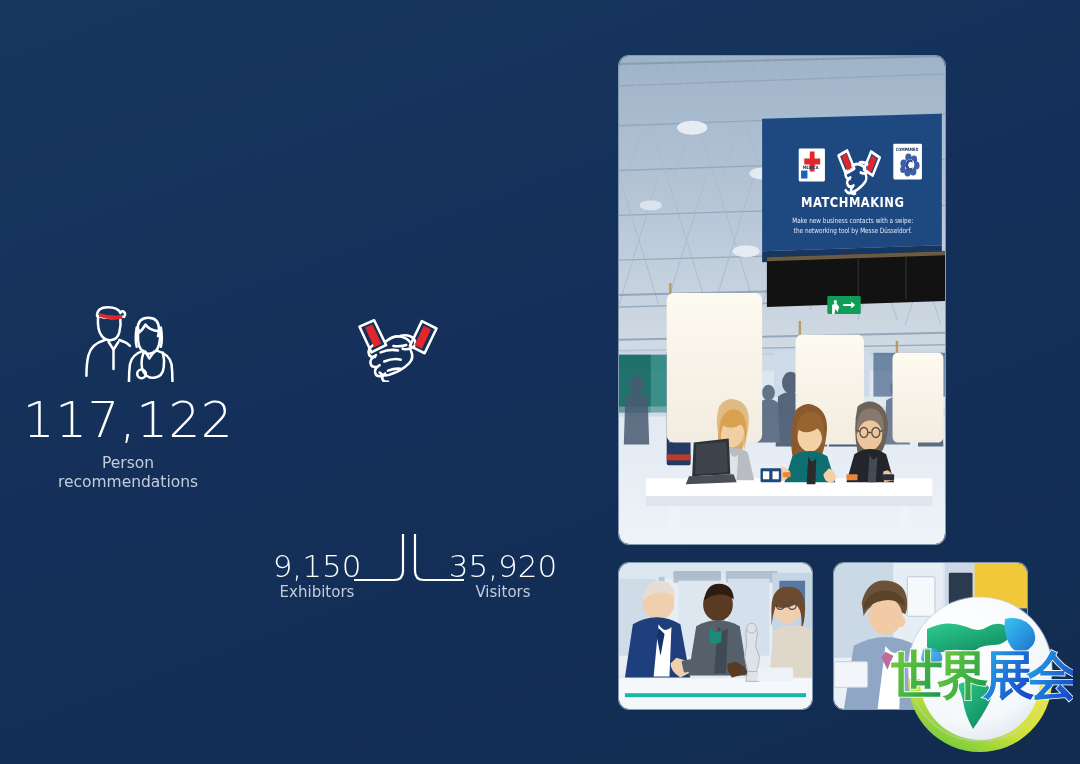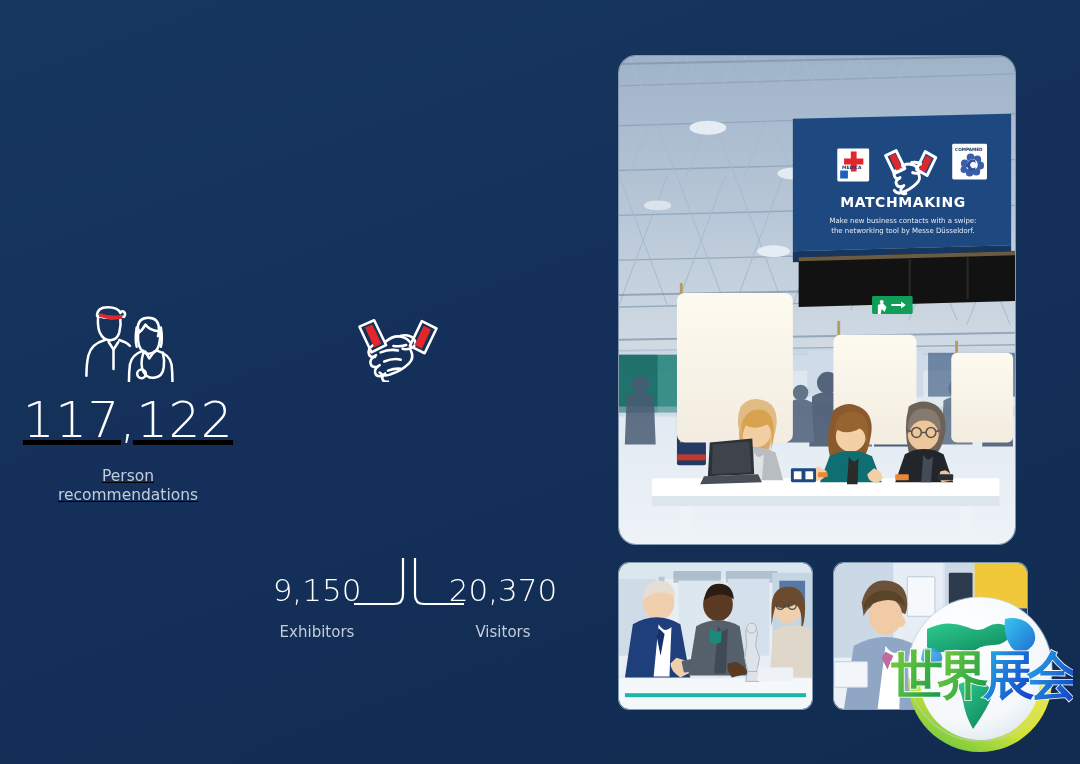--- a/index.html
+++ b/index.html
@@ -13,51 +13,51 @@
   .stage { position:relative; width:1080px; height:764px;
     background:linear-gradient(160deg,#17375e 0%,#14305a 45%,#122c50 100%); }
 
   
   .headline {
     position:absolute; left:52px; top:48px; width:520px;
     color:#ffffff; font-size:37px; line-height:1.25;
     font-weight:400; letter-spacing:-0.2px;
   }
 
-  .stat { position:absolute; text-align:center;text-decoration:underline; }
+  .stat { position:absolute; text-align:center; }
   .stat .icon { height:82px; display:flex; align-items:flex-end; justify-content:center; }
   .stat .num {
     color:#ffffff; font-size:50px; line-height:1.05;
     font-weight:300; letter-spacing:0.5px; margin-top:12px;
     white-space:nowrap;
   }
   .stat .lbl {
     color:#c3cdda; font-size:15.5px; line-height:1.25;
-    font-weight:400; margin-top:20px;
+    font-weight:400; margin-top:7px;
   }
 
   #stat-person { left:22px; top:300px; width:212px; }
   #stat-participants { left:292px; top:300px; width:212px; }
 
   
-  .pair { position:absolute; left:258px; top:568px; width:300px; height:80px; }
+  .pair { position:absolute; left:258px; top:544px; width:300px; height:80px; }
   .pair .side { position:absolute; text-align:center; }
   .pair .side.left { left:0; top:6px; width:118px; }
   .pair .side.right { right:-4px; top:6px; width:118px; }
   .pair .num2 { color:#ffffff; font-size:31px; font-weight:300; line-height:1.05; white-space:nowrap; }
-  .pair .lbl2 { color:#c3cdda; font-size:15px; margin-top:16px; }
+  .pair .lbl2 { color:#c3cdda; font-size:15px; margin-top:0; }
   .pair .connector { position:absolute; left:96px; top:-10px; width:110px; height:56px; }
 
   
   .photo {
     position:absolute; border-radius:11px; overflow:hidden;
     border:1px solid rgba(215,228,242,0.55);
     background:#20415f;
   }
-  #photo-main  { left:618px; top:55px;  width:398px; height:490px;border-radius:18px; }
+  #photo-main  { left:618px; top:55px;  width:328px; height:490px; }
   #photo-left  { left:618px; top:562px; width:195px; height:148px; }
   #photo-right { left:833px; top:562px; width:195px; height:148px; }
 
   .photo svg { display:block; width:100%; height:100%; }
 
   
   #watermark { position:absolute; left:887px; top:583px; width:186px; height:181px;
                pointer-events:none; }
 </style>
 </head>
@@ -142,21 +142,21 @@
     </div>
     <div class="connector">
       <svg viewBox="0 0 110 56" width="110" height="56">
         <g fill="none" stroke="#ffffff" stroke-width="2.2" stroke-linecap="round">
           <path d="M0 46 L40 46 Q49 46 49 37 L49 0"></path>
           <path d="M110 46 L70 46 Q61 46 61 37 L61 0"></path>
         </g>
       </svg>
     </div>
     <div class="side right">
-      <div class="num2">20,370</div>
+      <div class="num2">35,920</div>
       <div class="lbl2">Visitors</div>
     </div>
   </div>
 
   <div class="photo" id="photo-main">
     <svg viewBox="0 0 410 490" preserveAspectRatio="none">
       <defs>
         <linearGradient id="hallSky" x1="0" y1="0" x2="0" y2="1">
           <stop offset="0" stop-color="#9fb3c8"></stop>
           <stop offset="0.55" stop-color="#b9c8d8"></stop>

